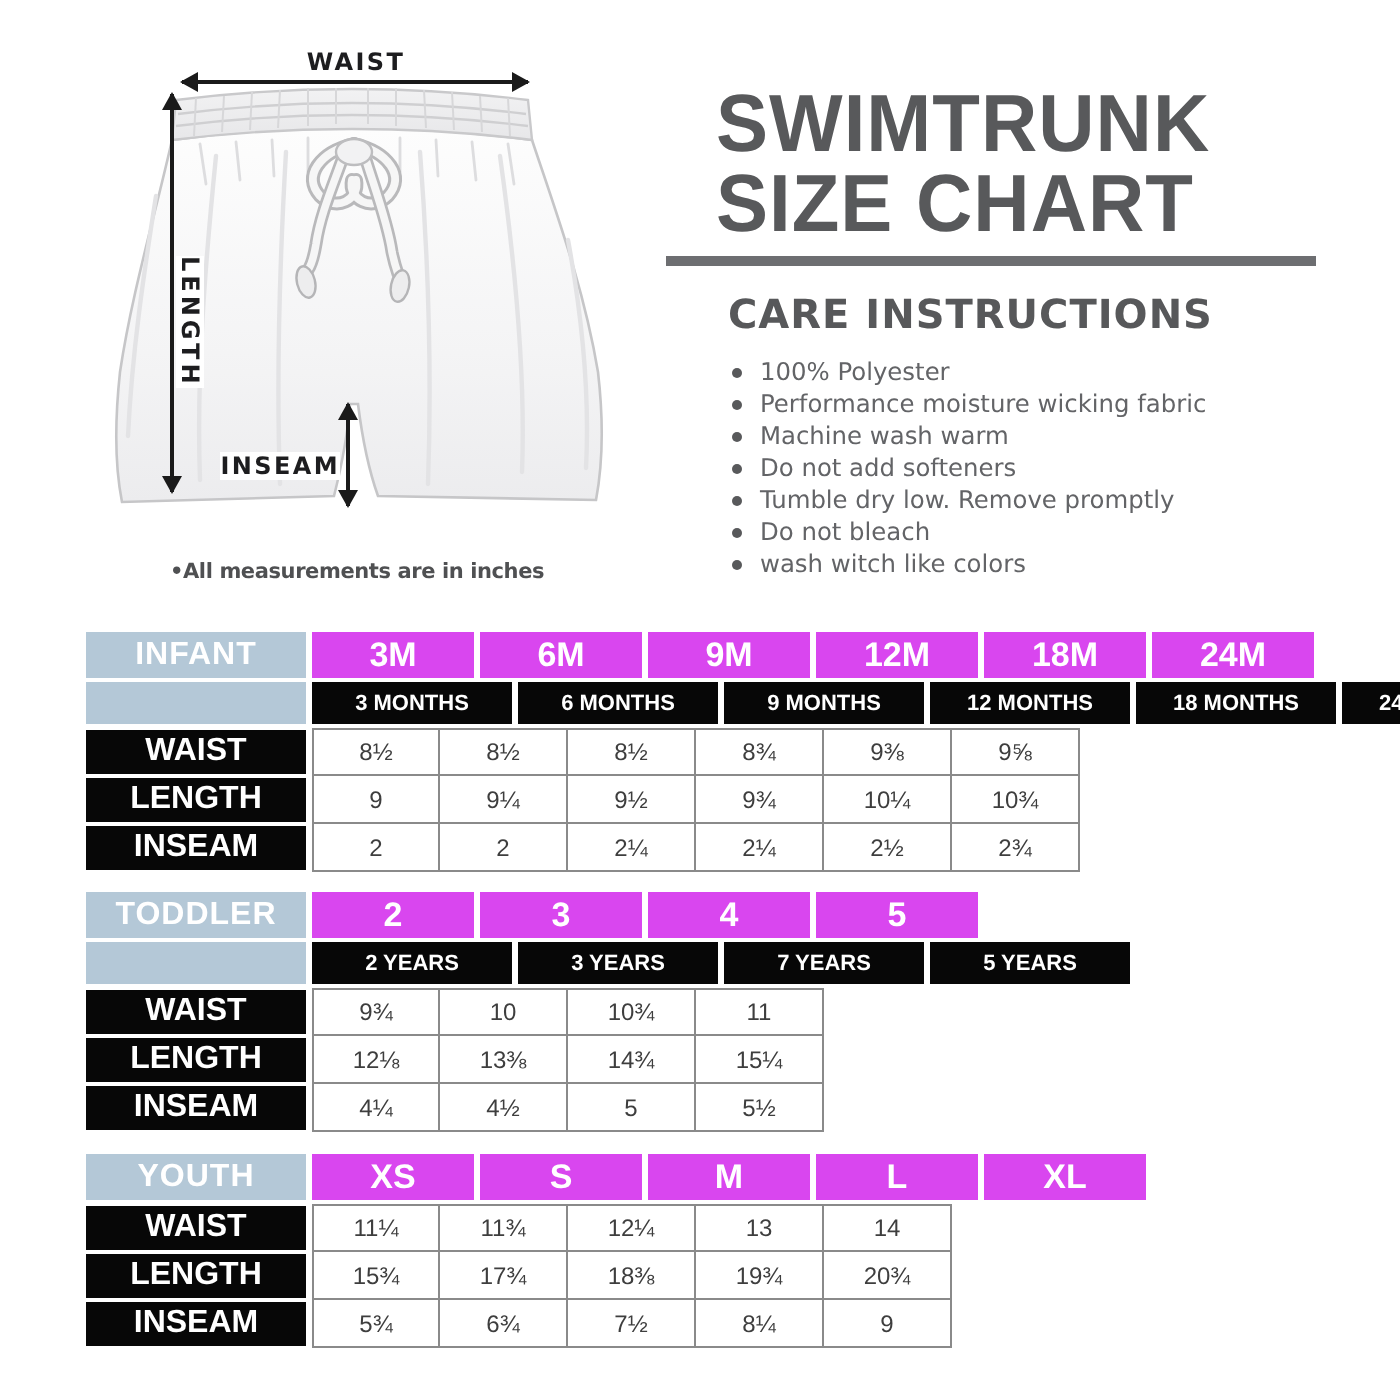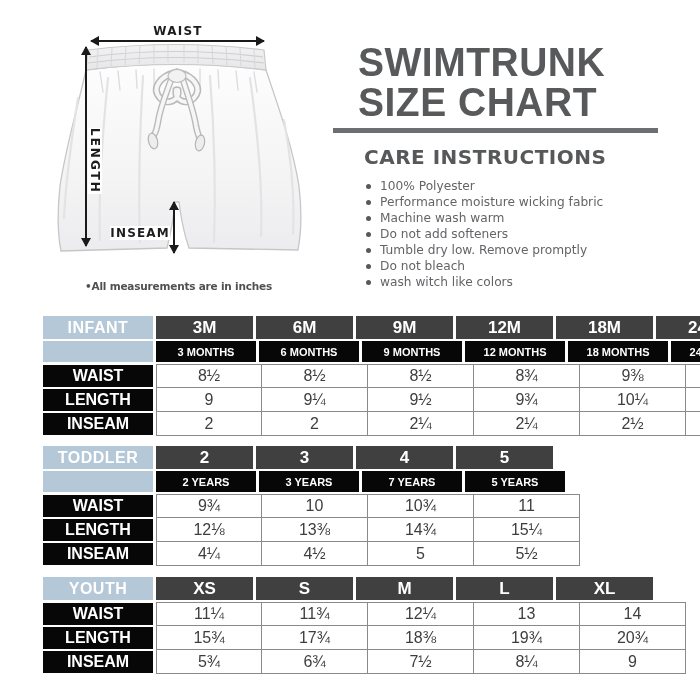--- a/index.html
+++ b/index.html
@@ -40,27 +40,27 @@
   .care-list li { display:flex; align-items:center; height:16px; }
   .bullet-dot { width:5px; height:5px; border-radius:50%; background:#58595b;
                 margin-right:9px; flex:0 0 auto; }
 
   
   .sizetable { position:absolute; }
   .trow { display:flex; }
   .cell { display:flex; align-items:center; justify-content:center; }
   .group-cell   { width:110px; margin-right:3px; background:#b4c8d7; color:#fff;
                   font-weight:bold; font-size:16px; letter-spacing:0.5px; }
-  .size-cell    { width:97px;  margin-right:3px; background:#404040; color:#fff;
+  .size-cell    { width:81px;  margin-right:3px; background:#d946ef; color:#fff;
                   font-weight:bold; font-size:17px; }
   .sub-cell     { width:100px;  margin-right:3px; background:#070707; color:#fff;
                   font-weight:bold; font-size:11px; }
   .rowlabel-cell{ width:110px; margin-right:3px; background:#070707; color:#fff;
                   font-weight:bold; font-size:16px; height:22px; align-self:center; }
-  .data-cell    { width:106px;  background:#fff; color:#3e3e3e; font-size:16px;
+  .data-cell    { width:64px;  background:#fff; color:#3e3e3e; font-size:12px;
                   border-right:1px solid #8a8a8a; border-bottom:1px solid #8a8a8a;text-align:right; }
   .data-cell.first { border-left:1px solid #8a8a8a; }
   .data-cell.top   { border-top:1px solid #8a8a8a; }
   .row-sizes { height:23px; margin-bottom:2px; }
   .row-subs  { height:21px; margin-bottom:2px; }
   .row-data  { height:24px; }
 </style>
 </head>
 <body>
 

